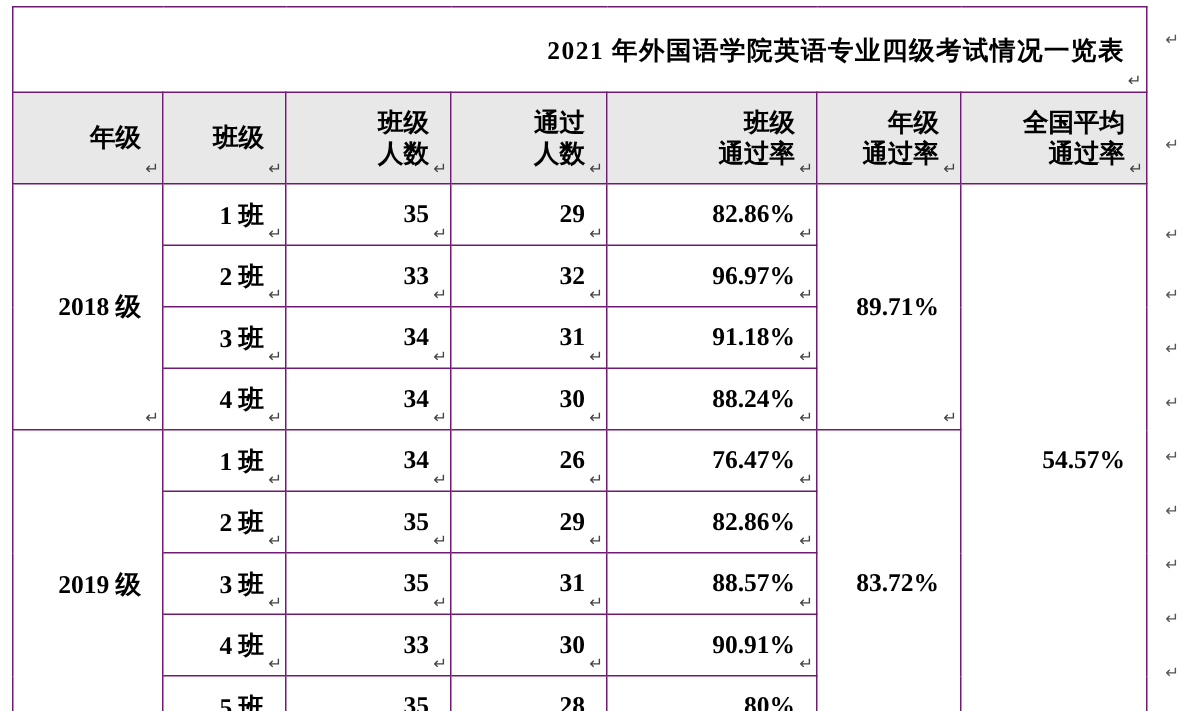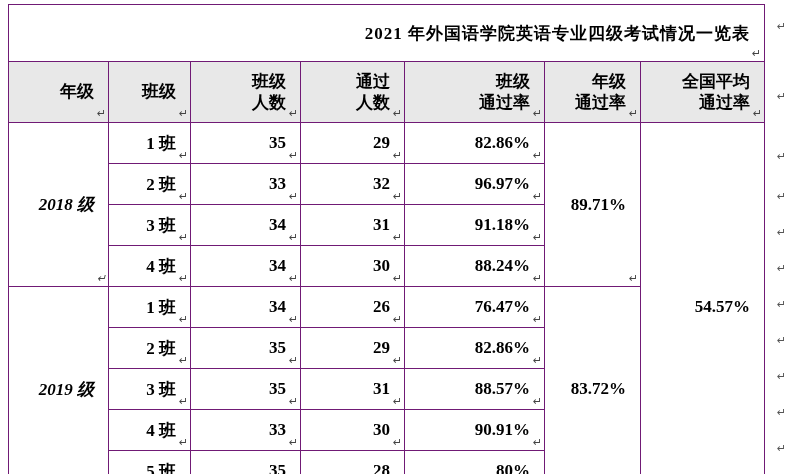--- a/index.html
+++ b/index.html
@@ -51,21 +51,20 @@
     font-weight: bold;
   }
   td.body-cell {
     height: 36px;
     font-size: 17px;
     font-weight: bold;
   }
   td.grade-cell {
     font-size: 17px;
     font-weight: bold;
-    font-style: italic;
   }
   .hdr-line { display: block; }
   
   .mark {
     position: absolute;
     font-size: 11px;
     font-weight: normal;
     color: #444444;
     font-family: "Liberation Sans", sans-serif;
   }

